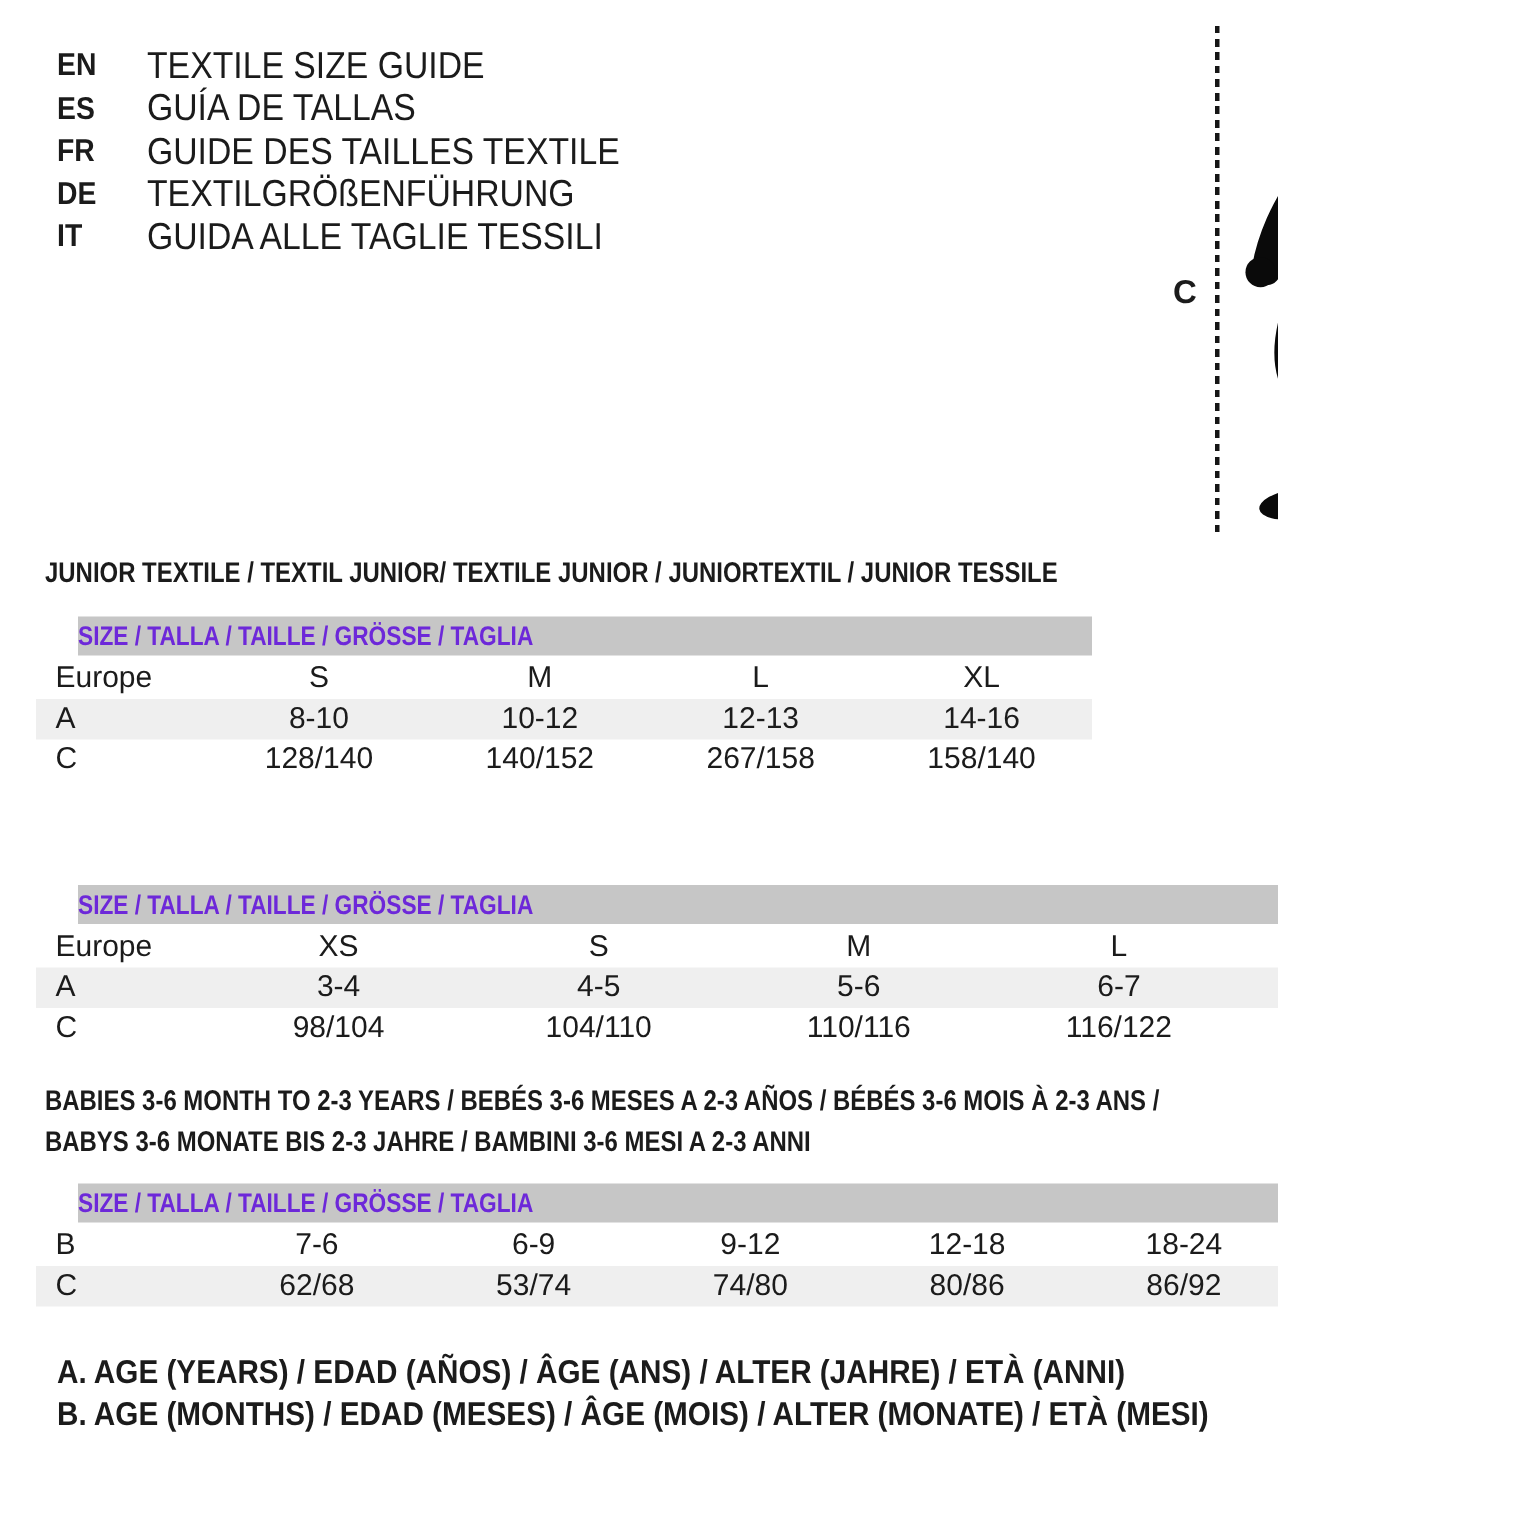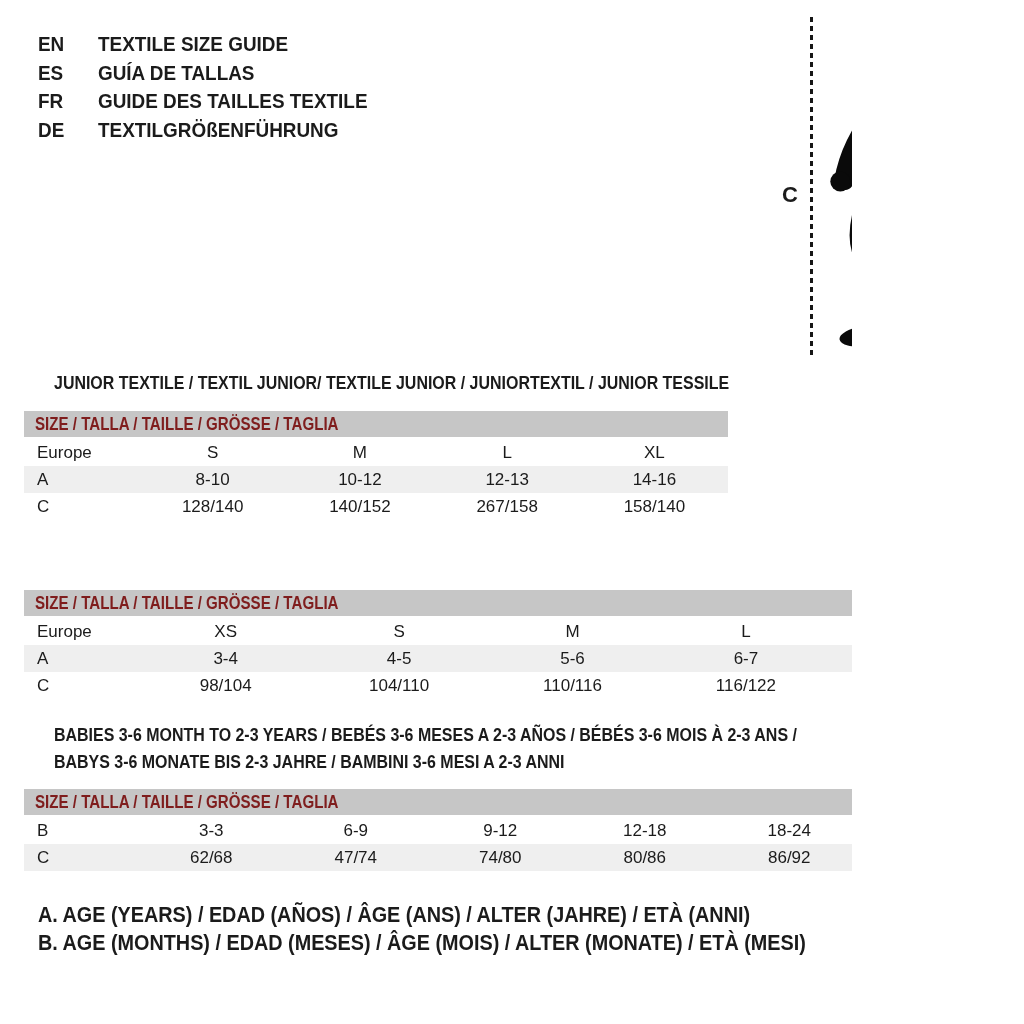--- a/index.html
+++ b/index.html
@@ -13,48 +13,48 @@
     color: #1b1b1b;
     overflow: hidden;
   }
   .cond  { display: inline-block; transform: scaleX(0.84); transform-origin: 0 50%; white-space: nowrap; }
   .cond90{ display: inline-block; transform: scaleX(0.90); transform-origin: 0 50%; white-space: nowrap; }
 
   
   .lang-block { position: absolute; left: 38px; top: 30px; }
   .lang-row   { display: flex; height: 28.5px; align-items: center; }
   .lang-code  { width: 60px; font-weight: bold; font-size: 21px; }
-  .lang-title { font-weight: bold; font-size: 21px; }
+  .lang-title { font-weight: normal; font-size: 25px; }
 
   
   .figure-line {
     position: absolute; left: 810px; top: 17px; width: 3px; height: 338px;
     background: repeating-linear-gradient(#161616 0 5px, transparent 5px 9px);
   }
   .figure-label { position: absolute; left: 782px; top: 182px; font-weight: bold; font-size: 22px; }
   .figure-svg   { position: absolute; left: 824px; top: 17px; width: 146px; height: 338px; }
 
   
-  .section-title { position: absolute; left: 54px; font-weight: bold; font-size: 19px; line-height: 27px; }
+  .section-title { position: absolute; left: 30px; font-weight: bold; font-size: 19px; line-height: 27px; }
   #junior-title   { top: 369px; }
   #children-title { top: 549px; }
   #babies-title   { top: 721px; text-decoration: underline; }
   .sub-a { font-size: 12px; vertical-align: sub; }
 
   
   .size-table { position: absolute; left: 24px; }
   #junior-table   { top: 411px; width: 704px; }
   #children-table { top: 590px; width: 982px; }
   #babies-table   { top: 789px; width: 982px; }
   .size-header {
-    height: 26px; background: #c6c6c6; color: #7f1d1d;
-    display: flex; align-items: center; padding-left: 11px;
-    font-weight: bold; font-size: 18px; margin-bottom: 2px;
+    height: 26px; background: #c6c6c6; color: #6d28d9;
+    display: flex; align-items: center; 
+    font-weight: bold; font-size: 18px; margin-bottom: 2px; margin-left: 28px;
   }
-  .t-row  { display: flex; height: 27px; align-items: center; font-size: 17px; }
+  .t-row  { display: flex; height: 27px; align-items: center; font-size: 20px; }
   .t-row.alt { background: #efefef; }
   .t-label { width: 115px; padding-left: 13px; }
   .t-cell  { flex: 1; text-align: center; }
 
   
   .legend-block { position: absolute; left: 38px; top: 901px; }
   .legend-line  { font-weight: bold; font-size: 22px; line-height: 27.5px; height: 27.5px; }
 </style>
 </head>
 <body>
@@ -70,20 +70,24 @@
       <span class="lang-code"><span class="cond90">ES</span></span>
       <span class="lang-title"><span class="cond90">GUÍA DE TALLAS</span></span>
     </div>
     <div class="lang-row">
       <span class="lang-code"><span class="cond90">FR</span></span>
       <span class="lang-title"><span class="cond90">GUIDE DES TAILLES TEXTILE</span></span>
     </div>
     <div class="lang-row">
       <span class="lang-code"><span class="cond90">DE</span></span>
       <span class="lang-title"><span class="cond90">TEXTILGRÖßENFÜHRUNG</span></span>
+    </div>
+    <div class="lang-row">
+      <span class="lang-code"><span class="cond90">IT</span></span>
+      <span class="lang-title"><span class="cond90">GUIDA ALLE TAGLIE TESSILI</span></span>
     </div>
   </div>
 
   <div class="figure-line"></div>
   <div class="figure-label">C</div>
   <svg class="figure-svg" viewBox="0 0 145 337" xmlns="http://www.w3.org/2000/svg">
     <g fill="#0a0a0a">
       <circle cx="77" cy="36" r="34"></circle>
       <ellipse cx="77" cy="62" rx="23" ry="18"></ellipse>
       <circle cx="42" cy="55" r="7"></circle>
@@ -164,31 +168,31 @@
   <div class="section-title" id="babies-title">
     <div><span class="cond">BABIES 3-6 MONTH TO 2-3 YEARS / BEBÉS 3-6 MESES A 2-3 AÑOS / BÉBÉS 3-6 MOIS À 2-3 ANS /</span></div>
     <div><span class="cond">BABYS 3-6 MONATE BIS 2-3 JAHRE / BAMBINI 3-6 MESI A 2-3 ANNI</span></div>
   </div>
   <div class="size-table" id="babies-table">
     <div class="size-header">
       <span class="cond">SIZE / TALLA / TAILLE / GRÖSSE / TAGLIA</span>
     </div>
     <div class="t-row">
       <span class="t-label">B</span>
-      <span class="t-cell">3-3</span>
+      <span class="t-cell">7-6</span>
       <span class="t-cell">6-9</span>
       <span class="t-cell">9-12</span>
       <span class="t-cell">12-18</span>
       <span class="t-cell">18-24</span>
       <span class="t-cell">24-36</span>
     </div>
     <div class="t-row alt">
       <span class="t-label">C</span>
       <span class="t-cell">62/68</span>
-      <span class="t-cell">47/74</span>
+      <span class="t-cell">53/74</span>
       <span class="t-cell">74/80</span>
       <span class="t-cell">80/86</span>
       <span class="t-cell">86/92</span>
       <span class="t-cell">92/98</span>
     </div>
   </div>
 
   <div class="legend-block">
     <div class="legend-line"><span class="cond90">A. AGE (YEARS) / EDAD (AÑOS) / ÂGE (ANS) / ALTER (JAHRE) / ETÀ (ANNI)</span></div>
     <div class="legend-line"><span class="cond90">B. AGE (MONTHS) / EDAD (MESES) / ÂGE (MOIS) / ALTER (MONATE) / ETÀ (MESI)</span></div>

